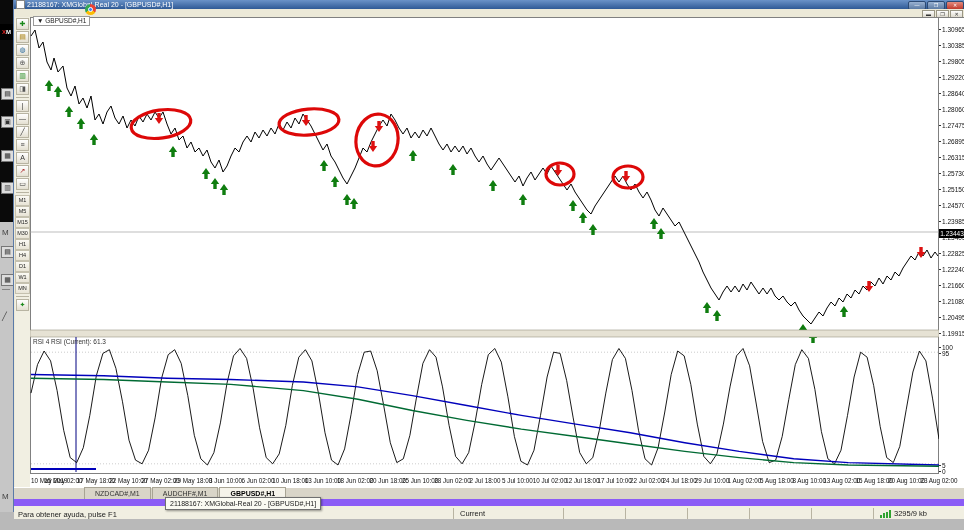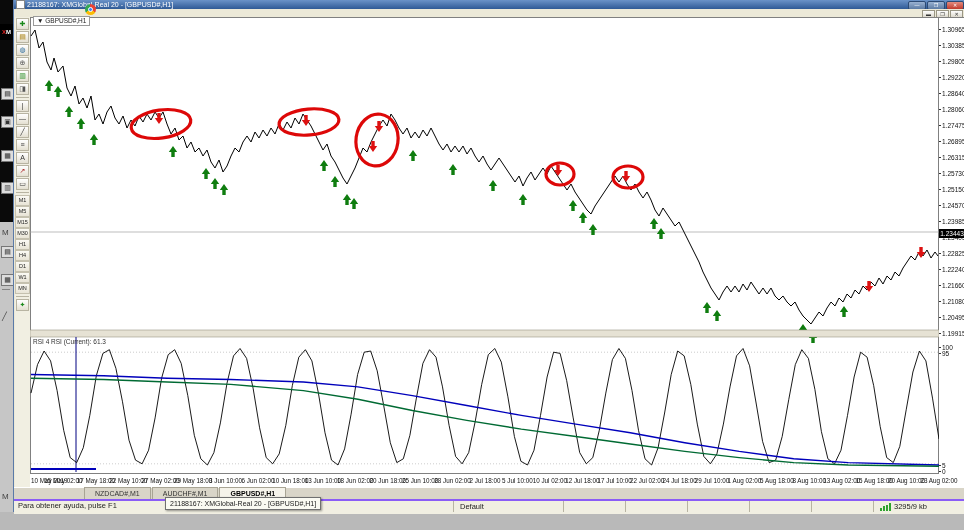--- a/index.html
+++ b/index.html
@@ -51,22 +51,22 @@
   #cur-price{position:absolute;left:0;width:26px;height:9px;background:#000;color:#fff;
      font-size:6.5px;line-height:9px;text-align:center;}
   #time-axis{left:16px;top:473px;width:909px;height:14px;background:#fff;border-top:1px solid #808080;}
   .ta-label{position:absolute;top:3px;font-size:6.3px;color:#111;white-space:nowrap;}
   
   #tabbar{left:0;top:487px;width:100%;height:12px;background:#d9d5c8;border-top:1px solid #fff;
       display:flex;align-items:flex-end;padding-left:70px;box-sizing:border-box;}
   .tab{height:11px;line-height:11px;padding:0 10px;font-size:7px;color:#333;background:#d9d5c8;
       border:1px solid #a8a494;border-bottom:none;margin-right:1px;}
   .tab.active{background:#f5f3ea;font-weight:bold;color:#000;}
-  #statusbar{left:0;top:499px;width:100%;height:13px;background:#f1efe2;border-top:2px solid #8b5cf6;
-      display:flex;font-size:7.5px;color:#222;align-items:flex-start;}
+  #statusbar{left:0;top:499px;width:100%;height:13px;background:#f1efe2;border-top:7px solid #8b5cf6;
+      display:flex;font-size:7.5px;color:#222;align-items:flex-end;}
   .st-sec{border-left:1px solid #b8b4a2;height:11px;line-height:11px;padding:0 6px;box-sizing:border-box;}
   #st-help{flex:1;padding-left:4px;}
   #st-conn{display:flex;align-items:center;gap:3px;width:92px;}
   .bars{display:flex;align-items:flex-end;gap:1px;height:8px;}
   .bars i{width:2px;background:#2fa32f;display:block;}
   #tooltip{left:165px;top:497px;height:11px;padding:0 4px;background:#fafaf2;border:1px solid #707070;
       box-shadow:1px 1px 2px rgba(0,0,0,.4);font-size:7px;line-height:11px;color:#222;z-index:50;white-space:nowrap;}
   
   #taskbar{left:0;top:512px;width:964px;height:18px;
       background:linear-gradient(#4d5d6d,#2a3642 60%,#1d2731);display:flex;align-items:center;z-index:40;}
@@ -284,21 +284,21 @@
     </div>
 
   <div id="tabbar" class="abs">
       <div class="tab">NZDCAD#,M1</div>
       <div class="tab">AUDCHF#,M1</div>
       <div class="tab active">GBPUSD#,H1</div>
     </div>
 
   <div id="statusbar" class="abs">
     <div id="st-help">Para obtener ayuda, pulse F1</div>
-    <div class="st-sec" style="width:110px">Default</div>
+    <div class="st-sec" style="width:110px">Current</div>
     <div id="st-empty" style="display:flex;height:11px">
         <div class="st-sec" style="width: 62px;"></div>
         <div class="st-sec" style="width: 62px;"></div>
         <div class="st-sec" style="width: 62px;"></div>
         <div class="st-sec" style="width: 62px;"></div>
         <div class="st-sec" style="width: 62px;"></div>
       </div>
     <div class="st-sec" id="st-conn">
       <span class="bars">
           <i style="height:3px"></i>

